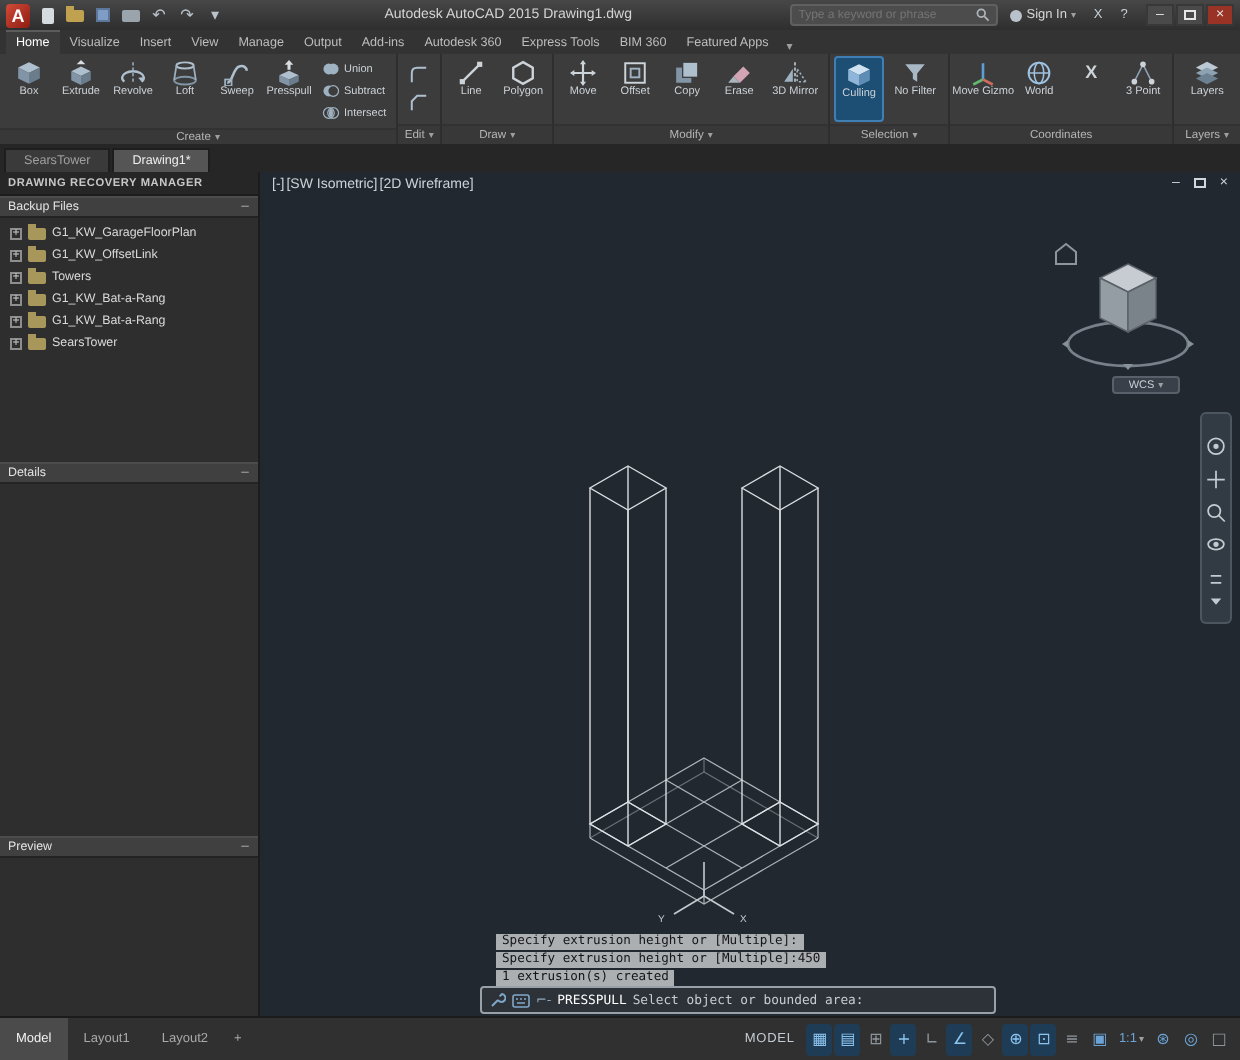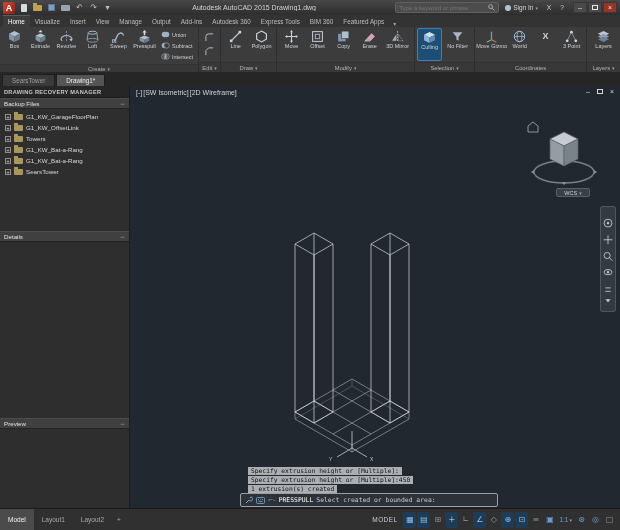--- a/index.html
+++ b/index.html
@@ -602,21 +602,21 @@
     <div class="cmdbar">
       <svg width="8" height="8" viewBox="0 0 8 8">
         <path d="M1 7 L4 4 M4 4 a2 2 0 1 0 2 -3 l-1.2 1.2" fill="none" stroke="#7fa8c9" stroke-width="1"></path>
       </svg>
       <svg width="9" height="7" viewBox="0 0 9 7">
         <rect x="0.5" y="0.5" width="8" height="6" rx="1" fill="none" stroke="#7fa8c9" stroke-width="0.8"></rect>
         <path d="M2 2.5 h1 M4 2.5 h1 M6 2.5 h1 M2.5 4.5 h4" stroke="#7fa8c9" stroke-width="0.8"></path>
       </svg>
       <span class="pfx">⌐-</span>
       <span class="cmdname">PRESSPULL</span>
-      <span>Select created or bounded area:</span>
+      <span>Select object or bounded area:</span>
     </div>
   </div>
 </div>
 
 <div class="statusbar">
   <span class="ltab active">Model</span>
   <span class="ltab">Layout1</span>
   <span class="ltab">Layout2</span>
   <span class="ltab-plus">+</span>
 

